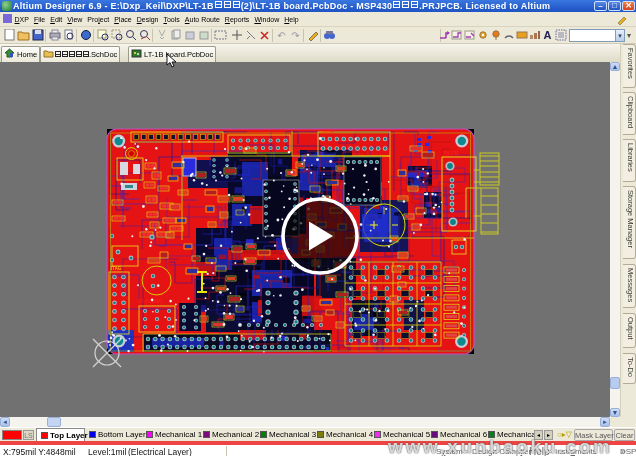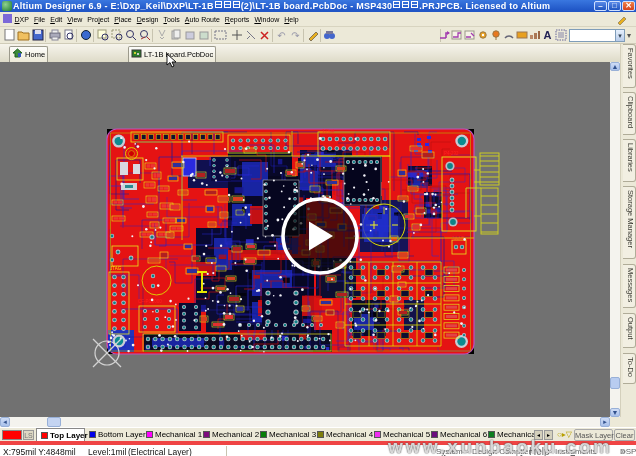--- a/index.html
+++ b/index.html
@@ -174,24 +174,27 @@
     <div class="ti" style="left:541px;color:#225;font-weight:bold;font-size:11px">A</div>
     <div class="ti" style="left:554px"><svg width="12" height="12">
           <rect x="1" y="1" width="10" height="10" fill="none" stroke="#669" stroke-dasharray="1.5 1"></rect>
           <rect x="3" y="3" width="6" height="6" fill="#88a" opacity=".5"></rect>
         </svg></div>
     <div style="position:absolute;left:569px;top:2px;width:47px;height:13px;background:#fff;border:1px solid #7f9db9"></div>
     <div style="position:absolute;left:615px;top:2px;width:10px;height:13px;background:linear-gradient(180deg,#e6f0fc,#b8ccea);border:1px solid #7f9db9;font-size:7px;text-align:center;line-height:12px;color:#345">▾</div>
       <div style="position:absolute;left:627px;top:4px;font-size:8px;color:#555">▾</div>
   </div>
   <div id="tabs">
-    <div class="dtab" style="left:9px"><svg width="11" height="10" style="vertical-align:-1px">
+    <div class="dtab" style="left:1px"><svg width="11" height="10" style="vertical-align:-1px">
           <path d="M5.5 1 L10 5 H8 V9 H3 V5 H1 Z" fill="#3a8a3a" stroke="#1c5c1c"></path>
           <rect x="6" y="5" width="3" height="4" fill="#3355bb"></rect>
         </svg> Home</div>
+    <div class="dtab" style="left:40px"><svg width="11" height="9" style="vertical-align:-1px">
+          <path d="M1 2 h3 l1 1 h5 v5 h-9 z" fill="#e8c050" stroke="#96702a"></path>
+        </svg><span class="cjd"></span><span class="cjd"></span><span class="cjd"></span><span class="cjd"></span><span class="cjd"></span>.SchDoc</div>
     <div class="dtab" style="left:128px"><svg width="11" height="9" style="vertical-align:-1px">
           <rect x="1" y="1" width="9" height="7" fill="#2a7a2a" stroke="#333"></rect>
           <rect x="3" y="3" width="2" height="2" fill="#cc3"></rect>
           <rect x="6" y="4" width="2" height="2" fill="#ccc"></rect>
         </svg> LT-1B board.PcbDoc</div>
   </div>
   <div id="canvas">
     <div id="dots"></div>
 
 <svg id="pcb" xmlns="http://www.w3.org/2000/svg" style="position:absolute;left:0;top:0;width:610px;height:355px" viewBox="0 62 610 355">

